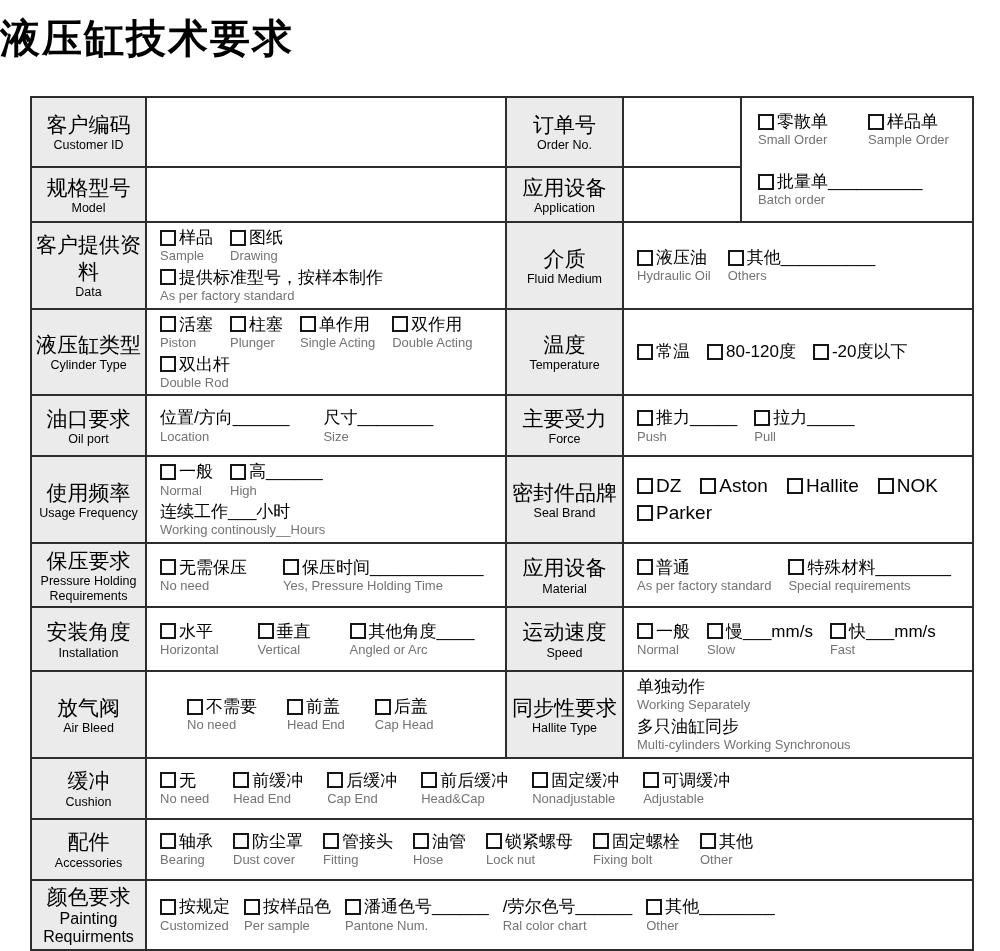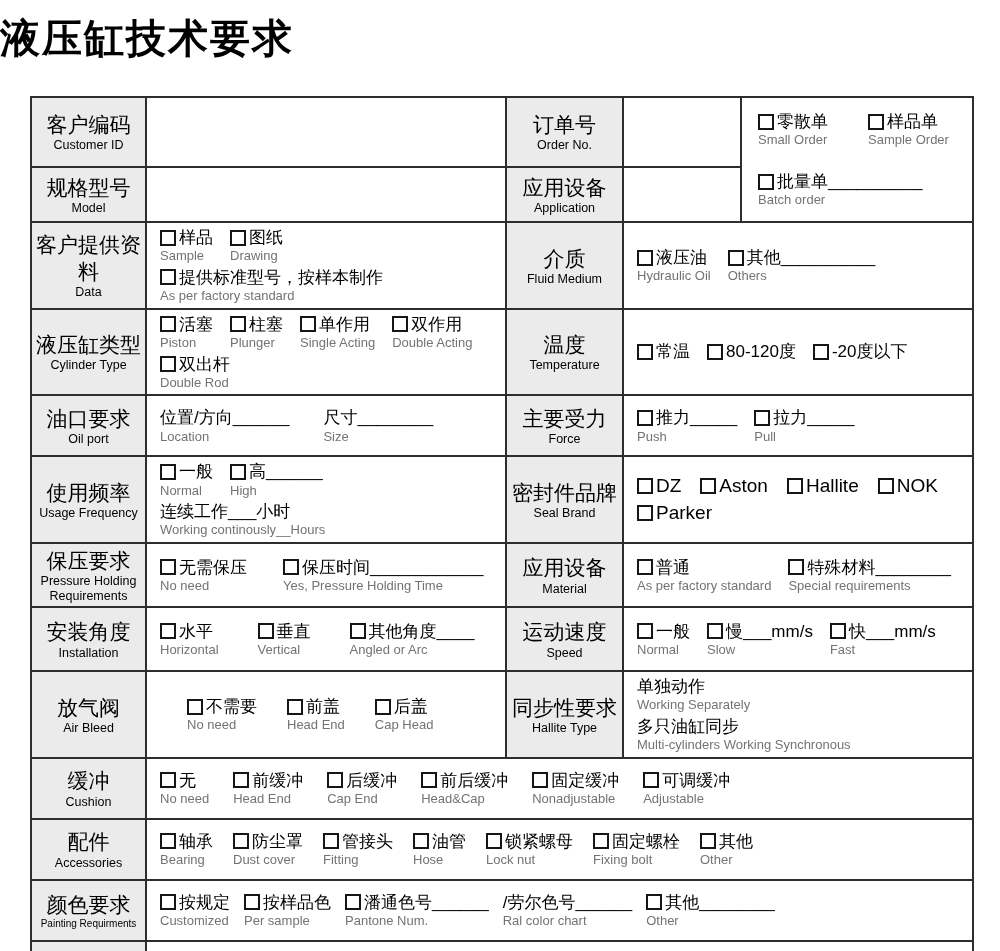--- a/index.html
+++ b/index.html
@@ -15,21 +15,21 @@
   table.form{
     border-collapse:collapse;table-layout:fixed;
     width:942px;margin:34px 0 0 30px;
   }
   td{border:2px solid #2d2d2d;padding:0;vertical-align:middle;overflow:hidden;}
   td.lab{
     background:#ebebeb;text-align:center;padding:2px 2px;
   }
   .lzh{display:block;font-size:21px;line-height:1.3;}
   .len{display:block;font-size:12.5px;line-height:1.15;}
-  td.small-en .len{font-size:10px;}
+  td.small-en .len{font-size:16px;}
   td.con{padding:4px 6px 4px 13px;background:#fff;margin-top:32px;}
   td.val{background:#fff;}
   .fitems{
     display:flex;flex-wrap:wrap;align-items:center;align-content:center;
     column-gap:17px;row-gap:3px;min-height:100%;
   }
   .fitem{display:inline-flex;flex-direction:column;align-items:flex-start;}
   .ftop{
     font-size:17px;line-height:1.25;display:flex;align-items:center;
     white-space:nowrap;

